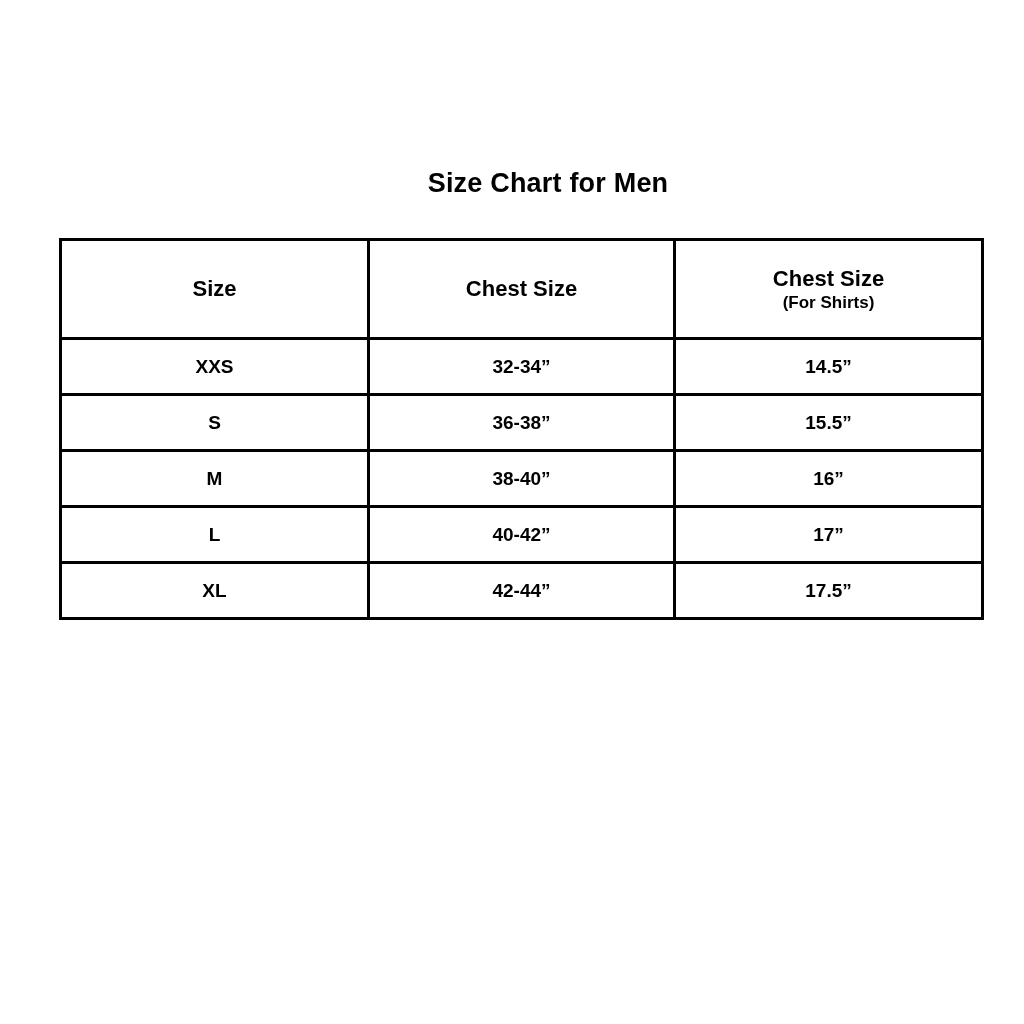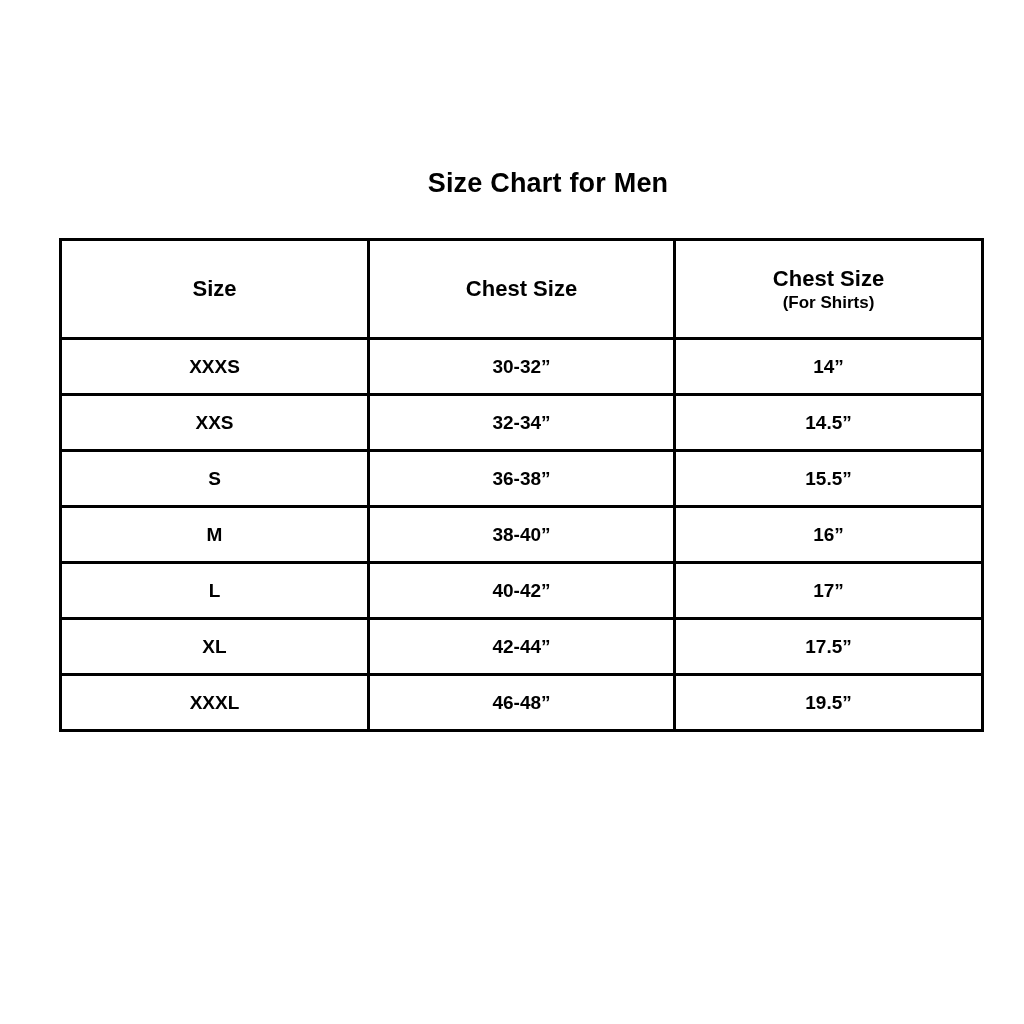--- a/index.html
+++ b/index.html
@@ -96,25 +96,20 @@
             <span>Chest Size</span>
           </th>
           <th>
             <span>Chest Size</span>
             <span class="sub">(For Shirts)</span>
           </th>
         </tr>
       </thead>
       <tbody>
         <tr>
-          <td>XXXS</td>
-          <td>30-32”</td>
-          <td>14”</td>
-        </tr>
-        <tr>
           <td>XXS</td>
           <td>32-34”</td>
           <td>14.5”</td>
         </tr>
         <tr>
           <td>S</td>
           <td>36-38”</td>
           <td>15.5”</td>
         </tr>
         <tr>
@@ -125,22 +120,17 @@
         <tr>
           <td>L</td>
           <td>40-42”</td>
           <td>17”</td>
         </tr>
         <tr>
           <td>XL</td>
           <td>42-44”</td>
           <td>17.5”</td>
         </tr>
-        <tr>
-          <td>XXXL</td>
-          <td>46-48”</td>
-          <td>19.5”</td>
-        </tr>
       </tbody>
     </table>
   </div>
 
 </div>
 
 </body></html>

